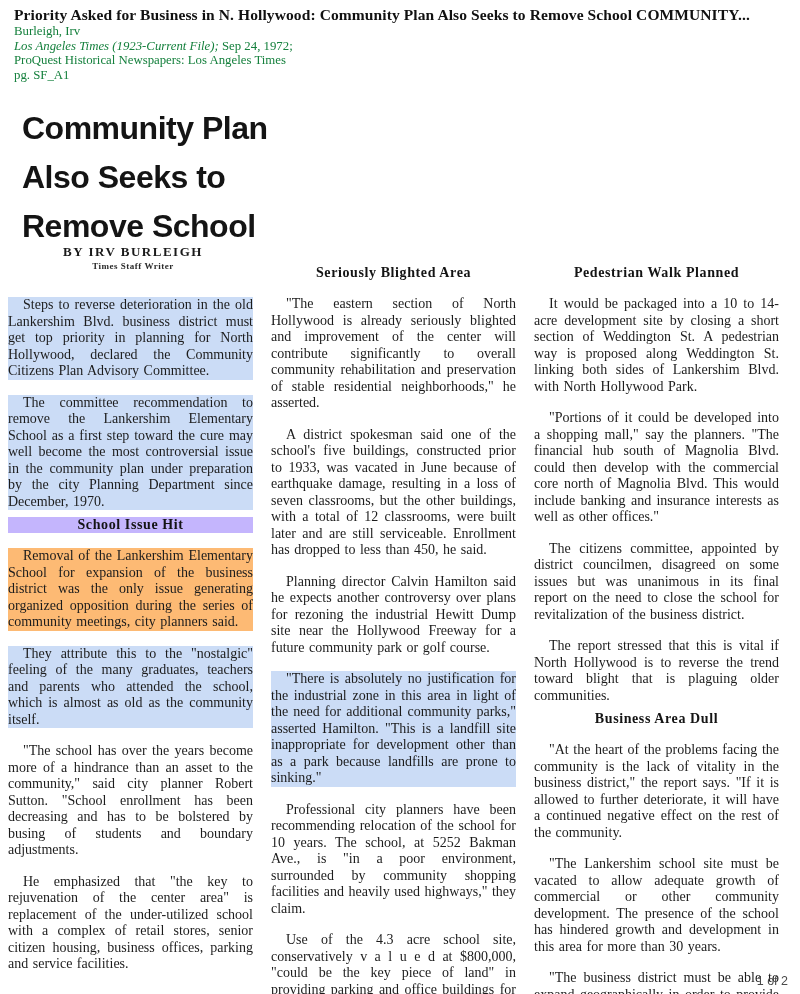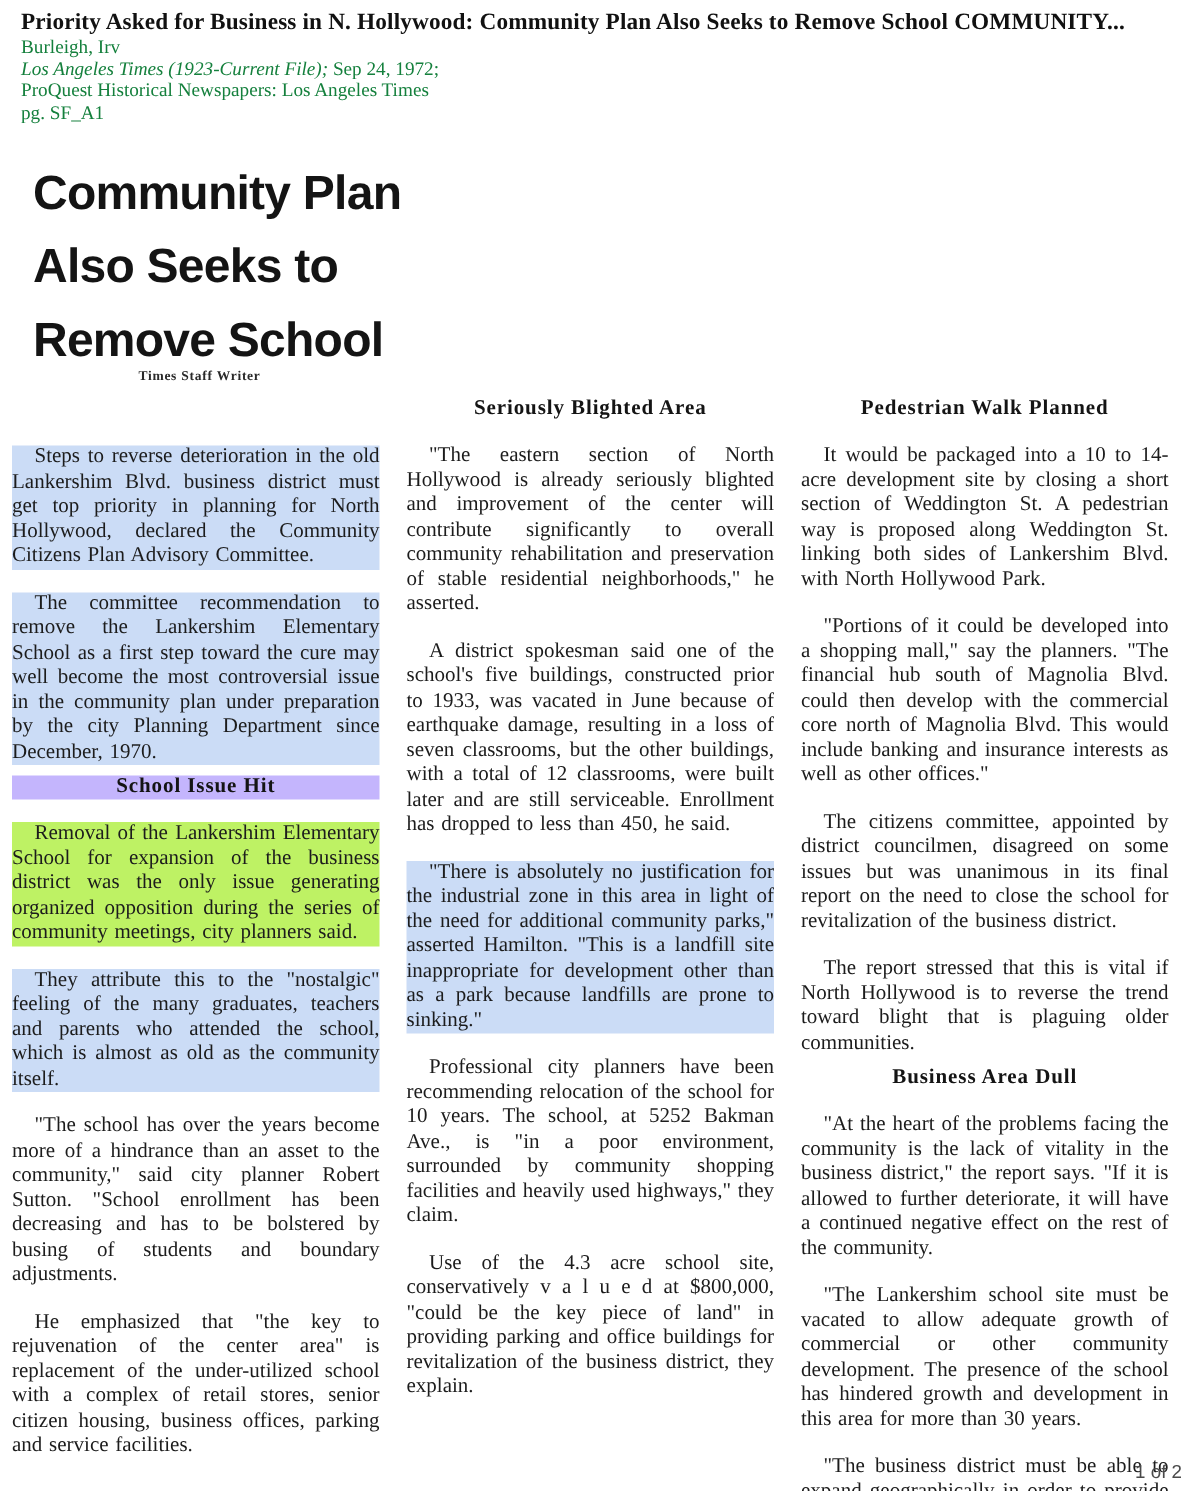--- a/index.html
+++ b/index.html
@@ -70,37 +70,39 @@
     <div class="cit-line">pg. SF_A1</div>
   </div>
 
   <div class="headline">
     <div>Community Plan</div>
     <div>Also Seeks to</div>
     <div>Remove School</div>
   </div>
 
   <div class="byline-wrap">
+    <div class="byline">BY IRV BURLEIGH</div>
     <div class="byline-sub">Times Staff Writer</div>
   </div>
 
   <div class="columns">
     <div class="col col-1">
         <div class="para" style="background: rgb(203, 220, 246);">Steps to reverse deterioration in the old Lankershim Blvd. business district must get top priority in planning for North Hollywood, declared the Community Citizens Plan Advisory Committee.</div>
         <div class="para" style="background: rgb(203, 220, 246);">The committee recommendation to remove the Lankershim Elementary School as a first step toward the cure may well become the most controversial issue in the community plan under preparation by the city Planning Department since December, 1970.</div>
         <div class="heading" style="background: #c4b5fd;">School Issue Hit</div>
-        <div class="para" style="background: #bef264;">Removal of the Lankershim Elementary School for expansion of the business district was the only issue generating organized opposition during the series of community meetings, city planners said.</div>
+        <div class="para" style="background: #fdba74;">Removal of the Lankershim Elementary School for expansion of the business district was the only issue generating organized opposition during the series of community meetings, city planners said.</div>
         <div class="para" style="background: rgb(203, 220, 246);">They attribute this to the "nostalgic" feeling of the many graduates, teachers and parents who attended the school, which is almost as old as the community itself.</div>
         <div class="para">"The school has over the years become more of a hindrance than an asset to the community," said city planner Robert Sutton. "School enrollment has been decreasing and has to be bolstered by busing of students and boundary adjustments.</div>
         <div class="para">He emphasized that "the key to rejuvenation of the center area" is replacement of the under-utilized school with a complex of retail stores, senior citizen housing, business offices, parking and service facilities.</div>
       </div>
     <div class="col col-2">
         <div class="heading">Seriously Blighted Area</div>
         <div class="para">"The eastern section of North Hollywood is already seriously blighted and improvement of the center will contribute significantly to overall community rehabilitation and preservation of stable residential neighborhoods," he asserted.</div>
         <div class="para">A district spokesman said one of the school's five buildings, constructed prior to 1933, was vacated in June because of earthquake damage, resulting in a loss of seven classrooms, but the other buildings, with a total of 12 classrooms, were built later and are still serviceable. Enrollment has dropped to less than 450, he said.</div>
+        <div class="para">Planning director Calvin Hamilton said he expects another controversy over plans for rezoning the industrial Hewitt Dump site near the Hollywood Freeway for a future community park or golf course.</div>
         <div class="para" style="background: rgb(203, 220, 246);">"There is absolutely no justification for the industrial zone in this area in light of the need for additional community parks," asserted Hamilton. "This is a landfill site inappropriate for development other than as a park because landfills are prone to sinking."</div>
         <div class="para">Professional city planners have been recommending relocation of the school for 10 years. The school, at 5252 Bakman Ave., is "in a poor environment, surrounded by community shopping facilities and heavily used highways," they claim.</div>
         <div class="para">Use of the 4.3 acre school site, conservatively v a l u e d at $800,000, "could be the key piece of land" in providing parking and office buildings for revitalization of the business district, they explain.</div>
       </div>
     <div class="col col-3">
         <div class="heading">Pedestrian Walk Planned</div>
         <div class="para">It would be packaged into a 10 to 14-acre development site by closing a short section of Weddington St. A pedestrian way is proposed along Weddington St. linking both sides of Lankershim Blvd. with North Hollywood Park.</div>
         <div class="para">"Portions of it could be developed into a shopping mall," say the planners. "The financial hub south of Magnolia Blvd. could then develop with the commercial core north of Magnolia Blvd. This would include banking and insurance interests as well as other offices."</div>
         <div class="para">The citizens committee, appointed by district councilmen, disagreed on some issues but was unanimous in its final report on the need to close the school for revitalization of the business district.</div>
         <div class="para">The report stressed that this is vital if North Hollywood is to reverse the trend toward blight that is plaguing older communities.</div>

